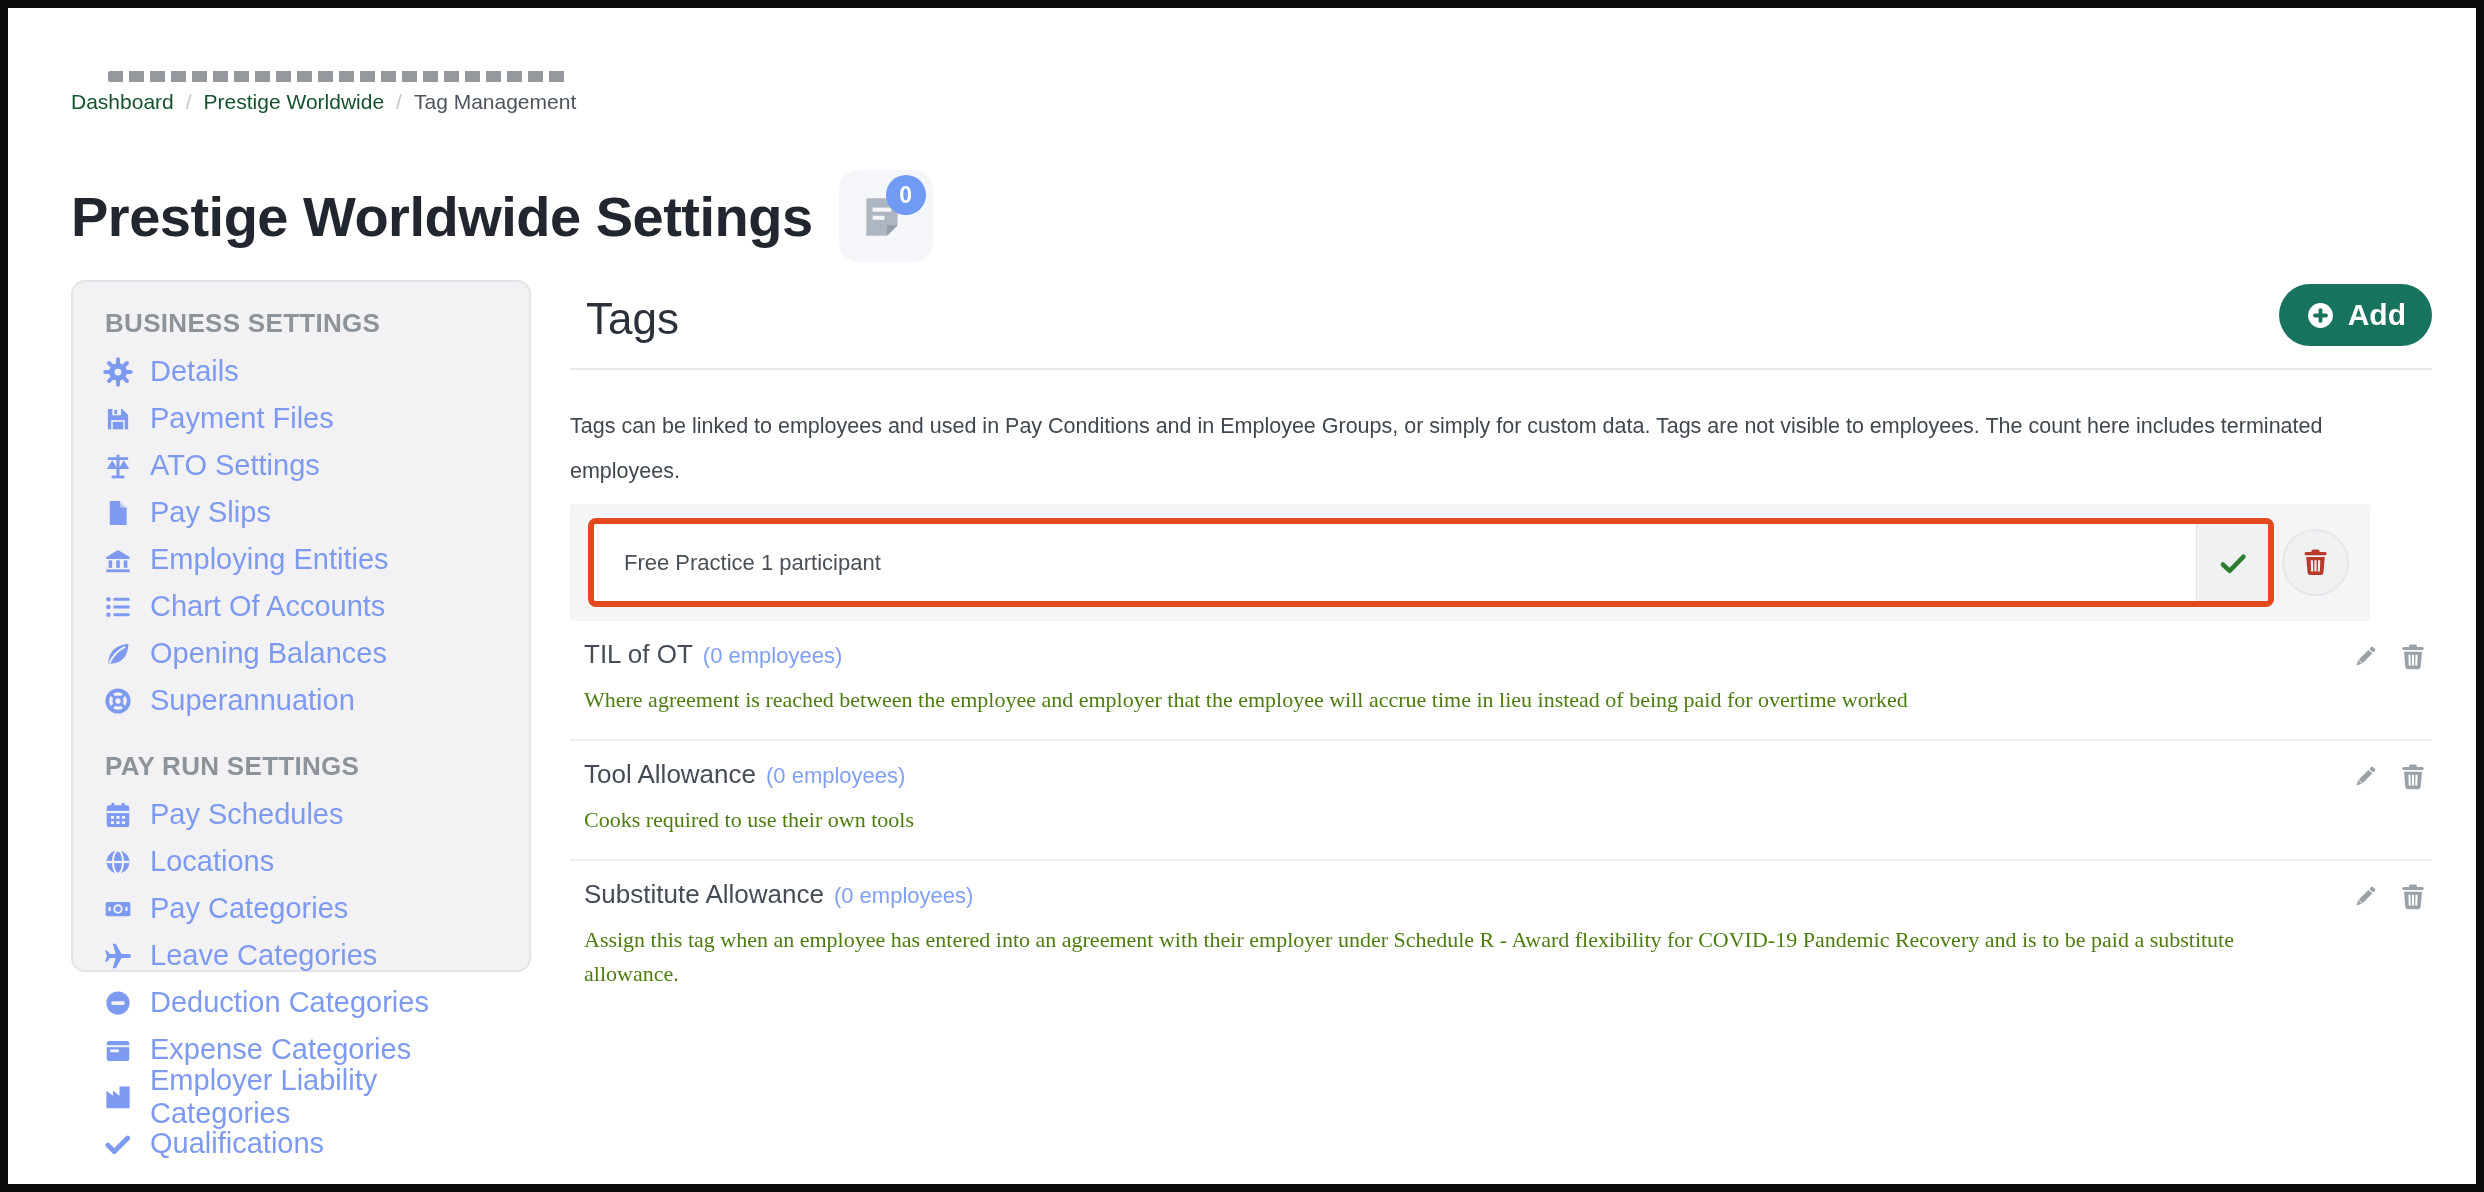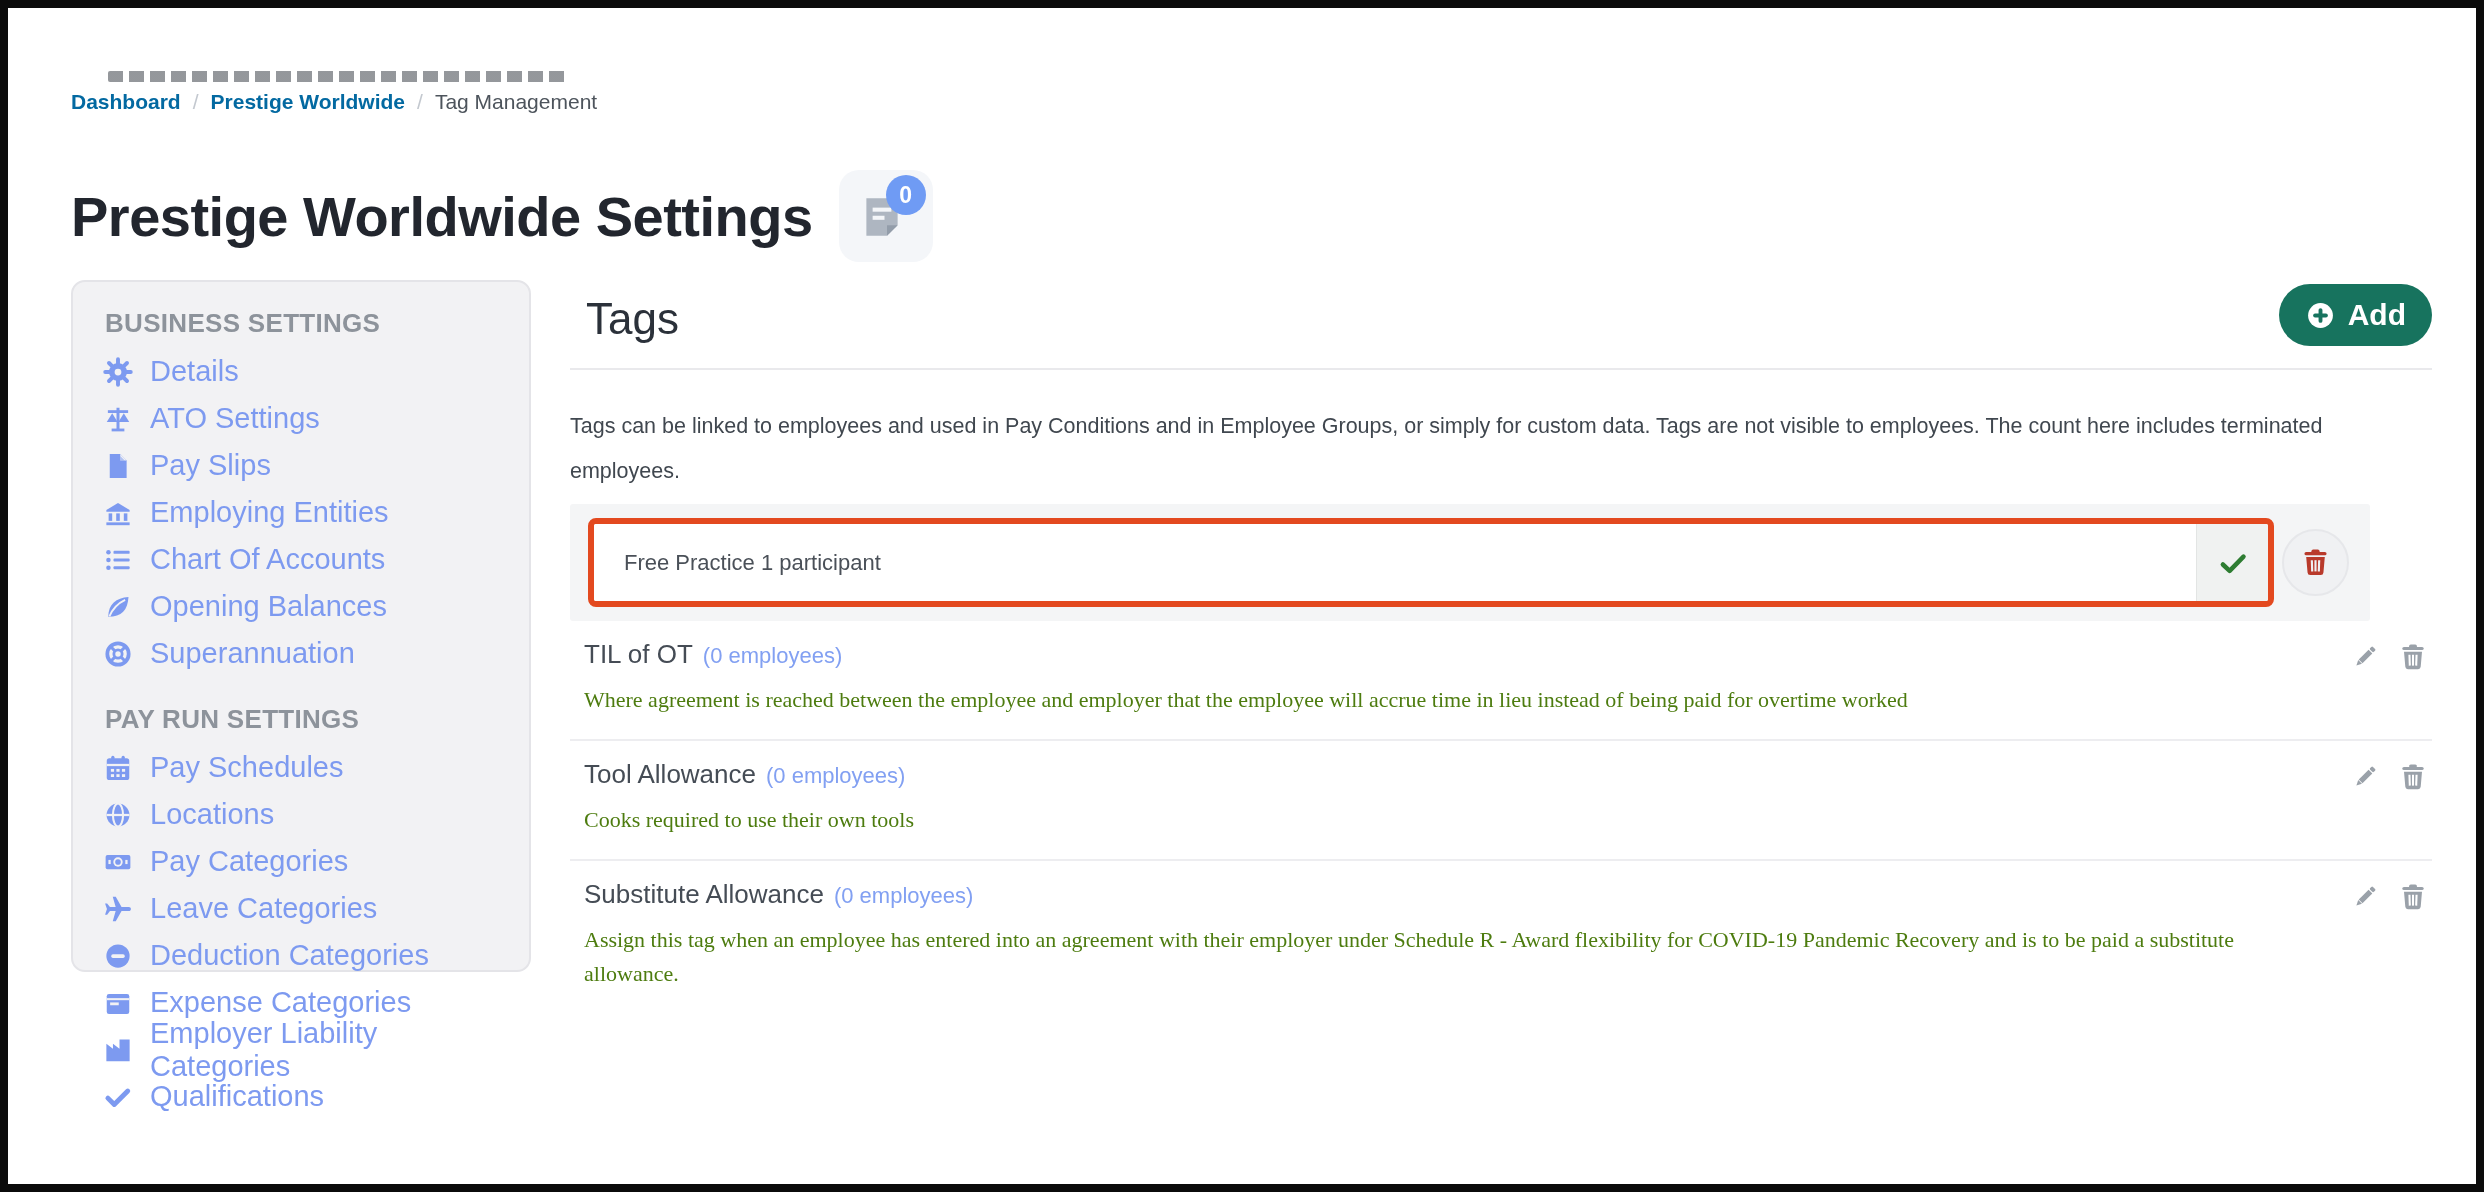--- a/index.html
+++ b/index.html
@@ -8,21 +8,21 @@
     border:8px solid #0b0b0b;background:#ffffff;position:relative;overflow:hidden;
     font-family:"Liberation Sans", sans-serif;
   }
   
   .artifact{
     position:absolute;left:100px;top:63px;width:462px;height:11px;border-radius:2px;
     background:repeating-linear-gradient(90deg,#2a3038 0 15px,transparent 15px 21px);
     opacity:.5;
   }
   .breadcrumb{position:absolute;left:63px;top:82px;font-size:21px;color:#4d545c;display:flex;align-items:center;}
-  .breadcrumb a{color:#0369a1;text-decoration:none;cursor:pointer;font-weight:bold;}
+  .breadcrumb a{color:#14532d;text-decoration:none;cursor:pointer;}
   .breadcrumb .sep{color:#c3c8cf;margin:0 12px;}
   .title-row{position:absolute;left:63px;top:162px;display:flex;align-items:center;gap:26px;}
   .title-row h1{margin:0;font-size:56px;font-weight:700;color:#22262e;letter-spacing:-0.5px;}
   .note-btn{width:94px;height:92px;border-radius:20px;background:#f4f6f9;border:none;position:relative;cursor:pointer;}
   .note-btn .icon{position:absolute;left:18px;top:22px;width:50px;height:50px;color:#aeb6c1;}
   .note-badge{position:absolute;top:5px;right:7px;width:40px;height:40px;border-radius:50%;
     background:#6f9bf4;color:#fff;font-size:23px;font-weight:700;display:flex;align-items:center;justify-content:center;}
   
   #sidebar{
     position:absolute;left:63px;top:272px;width:460px;height:692px;box-sizing:border-box;
@@ -107,20 +107,32 @@
                 <line x1="5.03" y1="5.03" x2="3.2" y2="3.2"></line>
                 <line x1="8" y1="3.8" x2="8" y2="1.2"></line>
                 <line x1="10.97" y1="5.03" x2="12.8" y2="3.2"></line>
               </g>
               <circle cx="8" cy="8" r="1.8" fill="#f2f2f4"></circle>
             </svg>
           </span>
     <span class="lbl">Details</span>
   </a>
 
+  <a class="side-item">
+    <span class="icon">
+            <svg viewBox="0 0 16 16" fill="currentColor" xmlns="http://www.w3.org/2000/svg">
+              <path d="M2.6 2.6h7.6l3.2 3.2v7.6H2.6z"></path>
+              <rect x="5" y="2.6" width="4.6" height="3.4" fill="#f2f2f4"></rect>
+              <rect x="6.1" y="3.1" width="1.4" height="2.3"></rect>
+              <rect x="4.4" y="8.6" width="7.2" height="4.8" fill="#f2f2f4"></rect>
+              <rect x="5.2" y="9.5" width="5.6" height="3.9"></rect>
+            </svg>
+          </span>
+    <span class="lbl">Payment Files</span>
+  </a>
 
   <a class="side-item">
     <span class="icon">
             <svg viewBox="0 0 16 16" fill="currentColor" xmlns="http://www.w3.org/2000/svg">
               <rect x="7.2" y="2" width="1.6" height="11.4"></rect>
               <rect x="2.6" y="3.3" width="10.8" height="1.5"></rect>
               <path d="M4.9 4.9L2 9.6h5.8z"></path>
               <path d="M11.1 4.9L8.2 9.6H14z"></path>
               <rect x="4.6" y="13.1" width="6.8" height="1.5"></rect>
             </svg>

